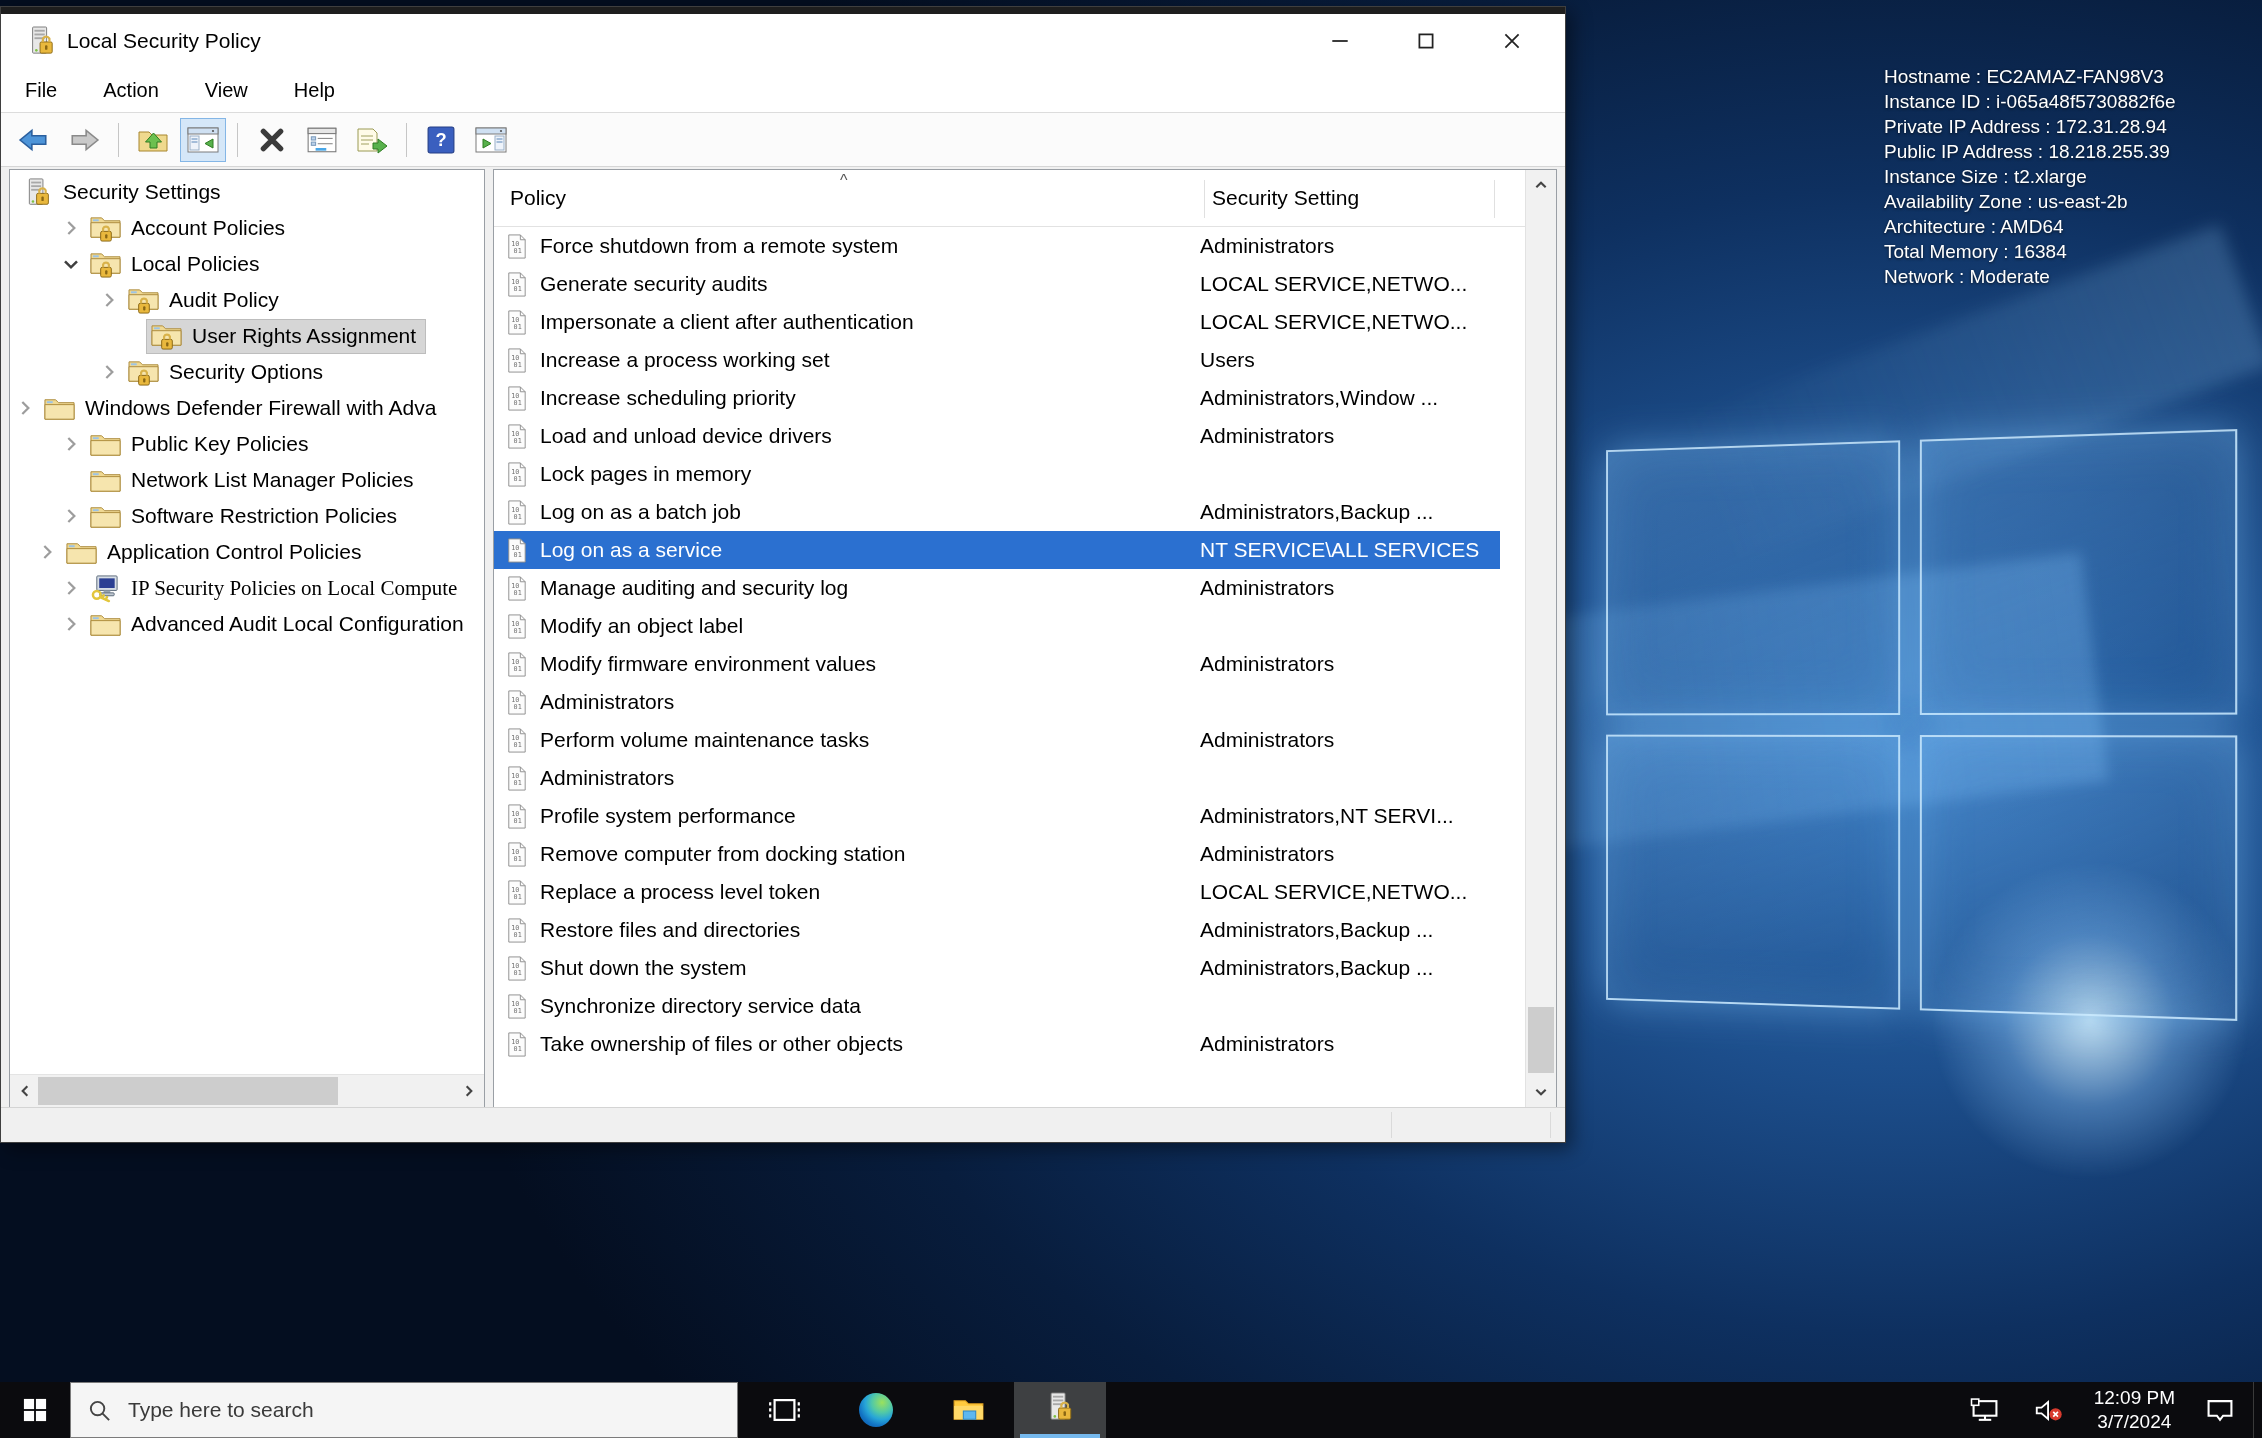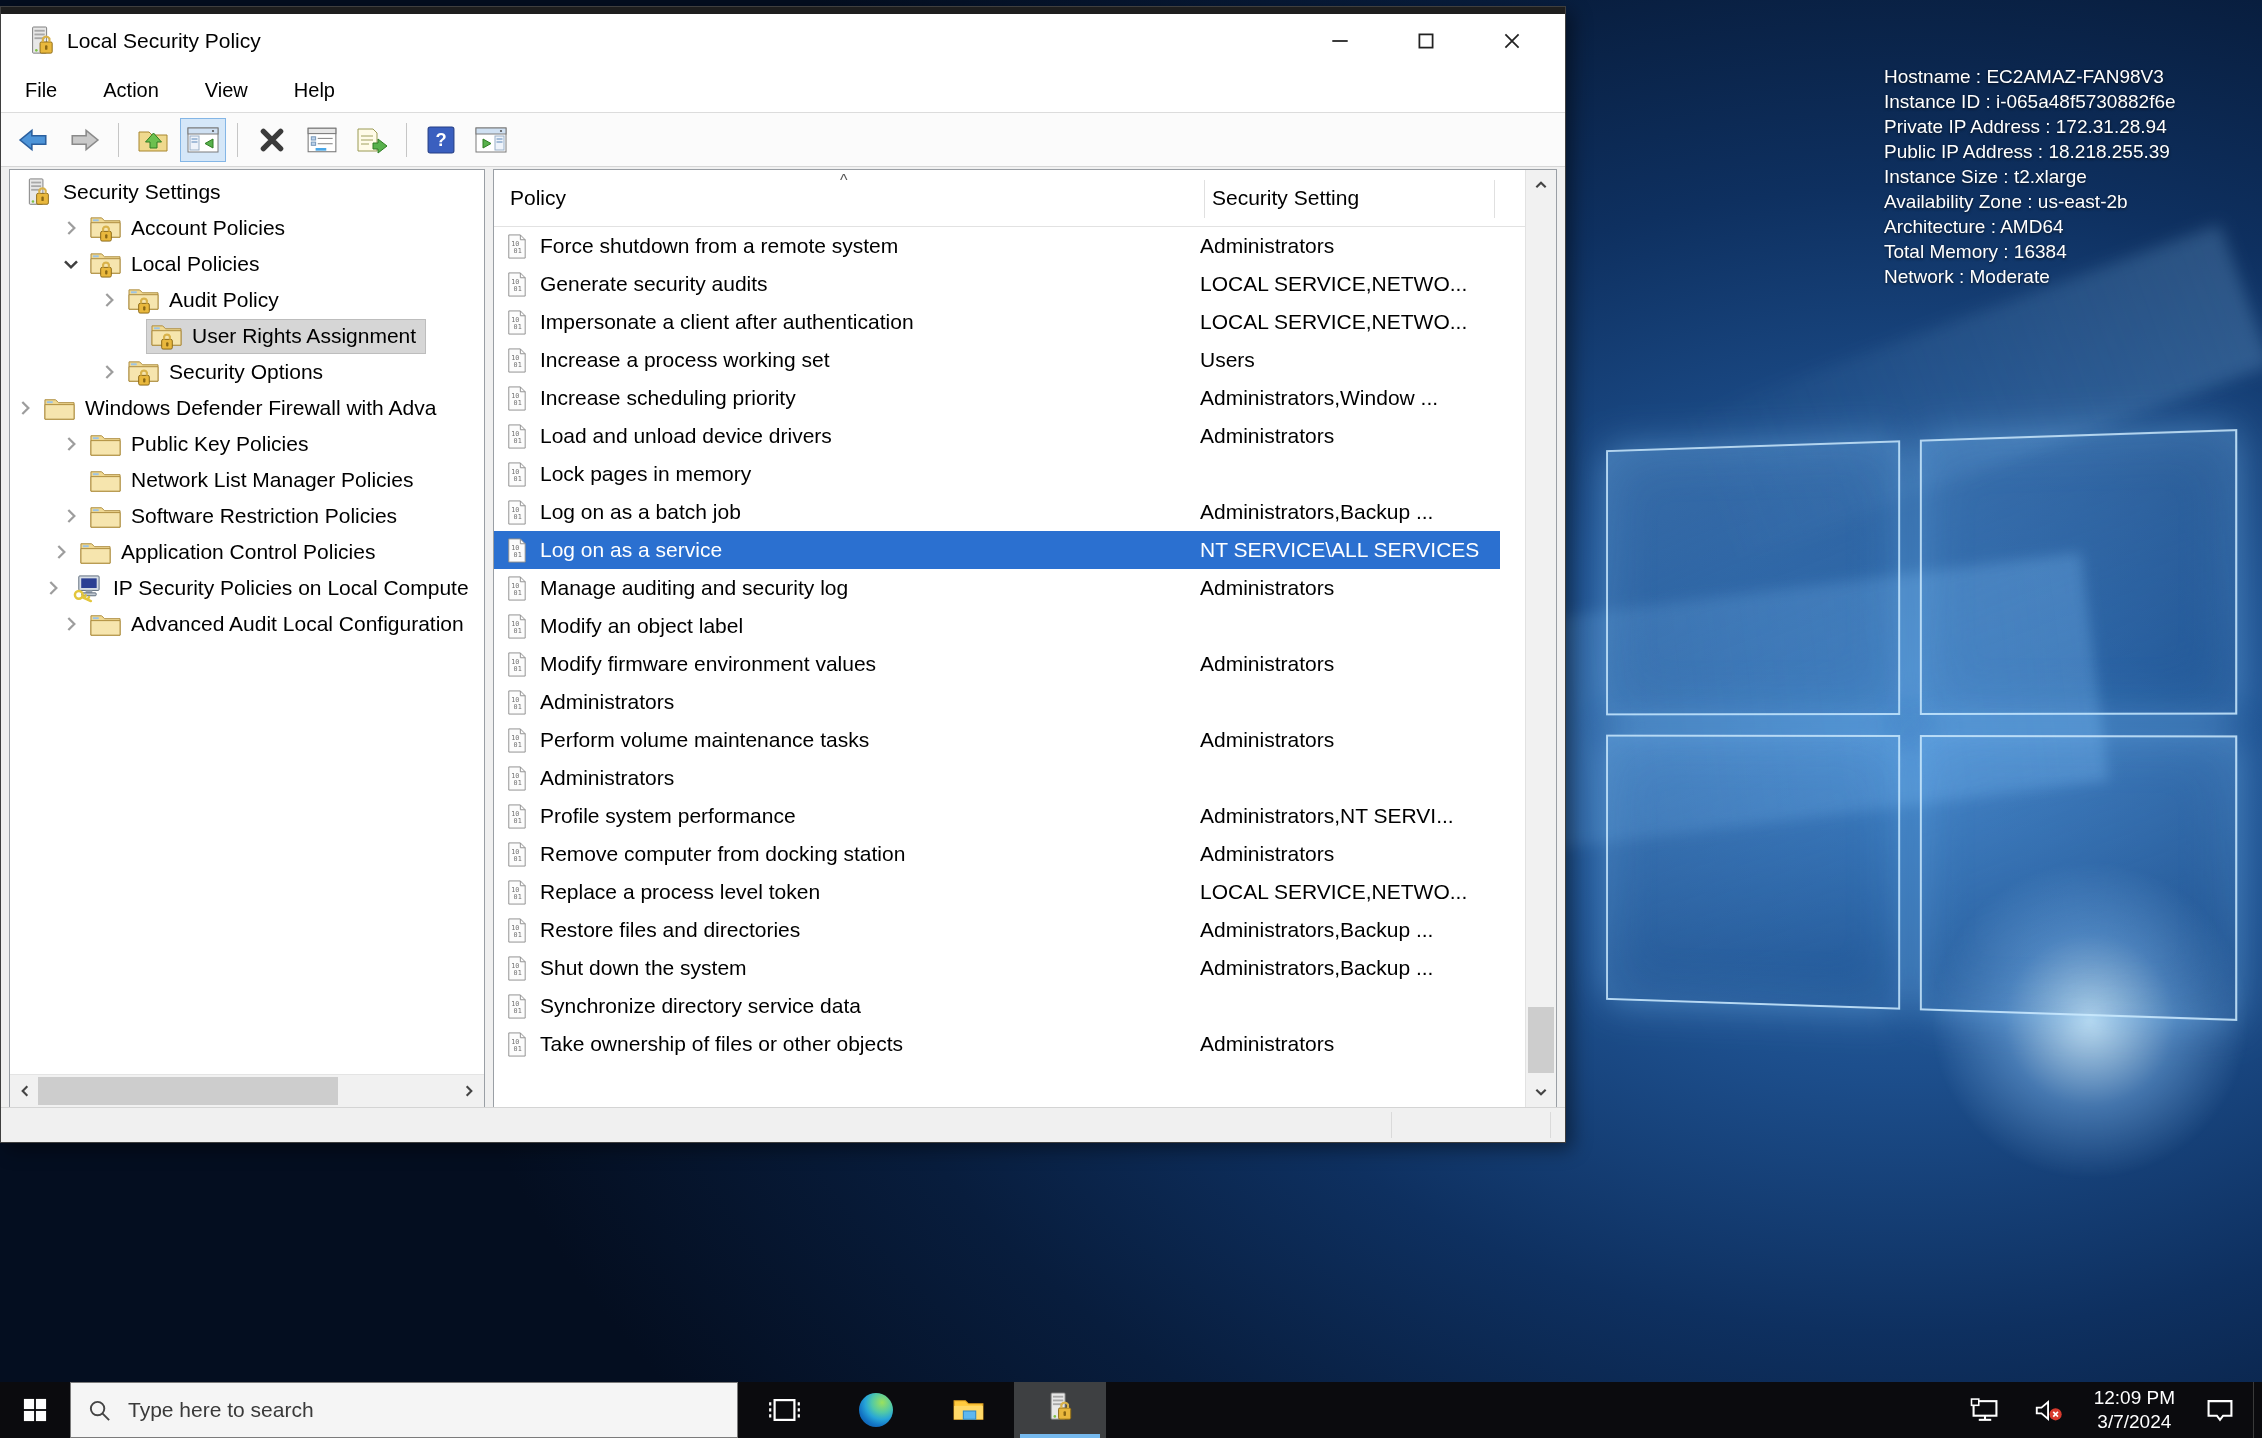--- a/index.html
+++ b/index.html
@@ -431,38 +431,38 @@
                 <span class="ic">
                   <svg viewBox="0 0 34 28" width="100%" height="100%">
                     <path d="M2 5 h11 l3 3 h16 v17 H2 z" fill="#f0d993" stroke="#ac8b3c"></path>
                     <path d="M2 10 h30 v15 H2 z" fill="#f6e5ae" stroke="#ac8b3c"></path>
                     <rect x="4" y="6.5" width="6" height="2" fill="#9cc3e5"></rect>
                   </svg>
                 </span>
                 <span>Software Restriction Policies</span>
               </span>
             </div>
-            <div class="tree-row" style="padding-left: 22px; margin-left: 14px;">
+            <div class="tree-row" style="padding-left: 22px;">
               <span class="tw">
                 <svg viewBox="0 0 12 12" width="100%" height="100%">
                   <path d="M4 1.5 l4.5 4.5 -4.5 4.5" fill="none" stroke="#9d9d9d" stroke-width="1.7"></path>
                 </svg>
               </span>
               <span class="tree-sel">
                 <span class="ic">
                   <svg viewBox="0 0 34 28" width="100%" height="100%">
                     <path d="M2 5 h11 l3 3 h16 v17 H2 z" fill="#f0d993" stroke="#ac8b3c"></path>
                     <path d="M2 10 h30 v15 H2 z" fill="#f6e5ae" stroke="#ac8b3c"></path>
                     <rect x="4" y="6.5" width="6" height="2" fill="#9cc3e5"></rect>
                   </svg>
                 </span>
                 <span>Application Control Policies</span>
               </span>
             </div>
-            <div class="tree-row" style="padding-left: 28px;">
+            <div class="tree-row" style="padding-left: 46px; font-family: Liberation Serif, serif;">
               <span class="tw">
                 <svg viewBox="0 0 12 12" width="100%" height="100%">
                   <path d="M4 1.5 l4.5 4.5 -4.5 4.5" fill="none" stroke="#9d9d9d" stroke-width="1.7"></path>
                 </svg>
               </span>
               <span class="tree-sel">
                 <span class="ic">
                   <svg viewBox="0 0 32 30" width="100%" height="100%">
                     <rect x="7" y="2" width="21" height="15" rx="1" fill="#d7dee6" stroke="#5c6b7a"></rect>
                     <rect x="9.5" y="4.5" width="16" height="10" fill="#2b3f93"></rect>

